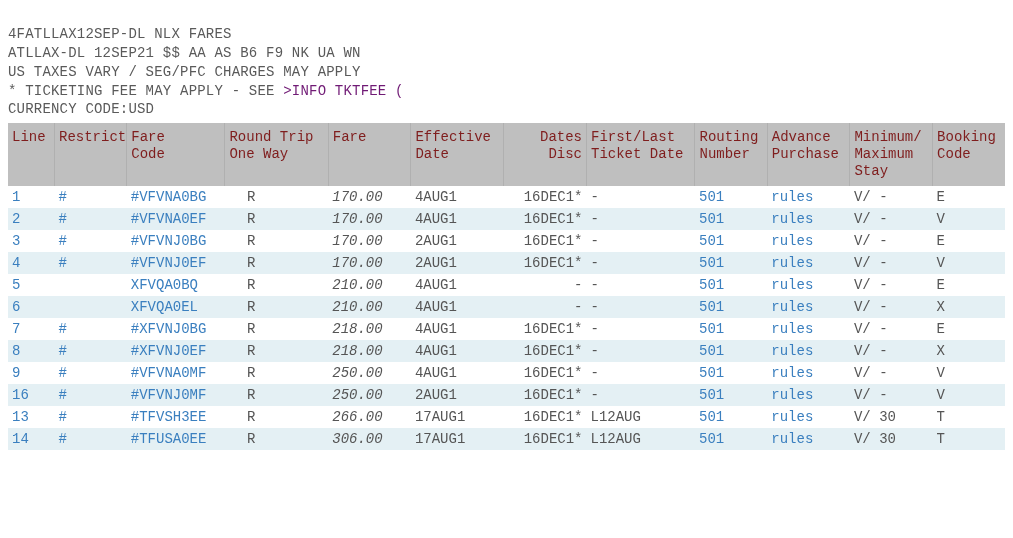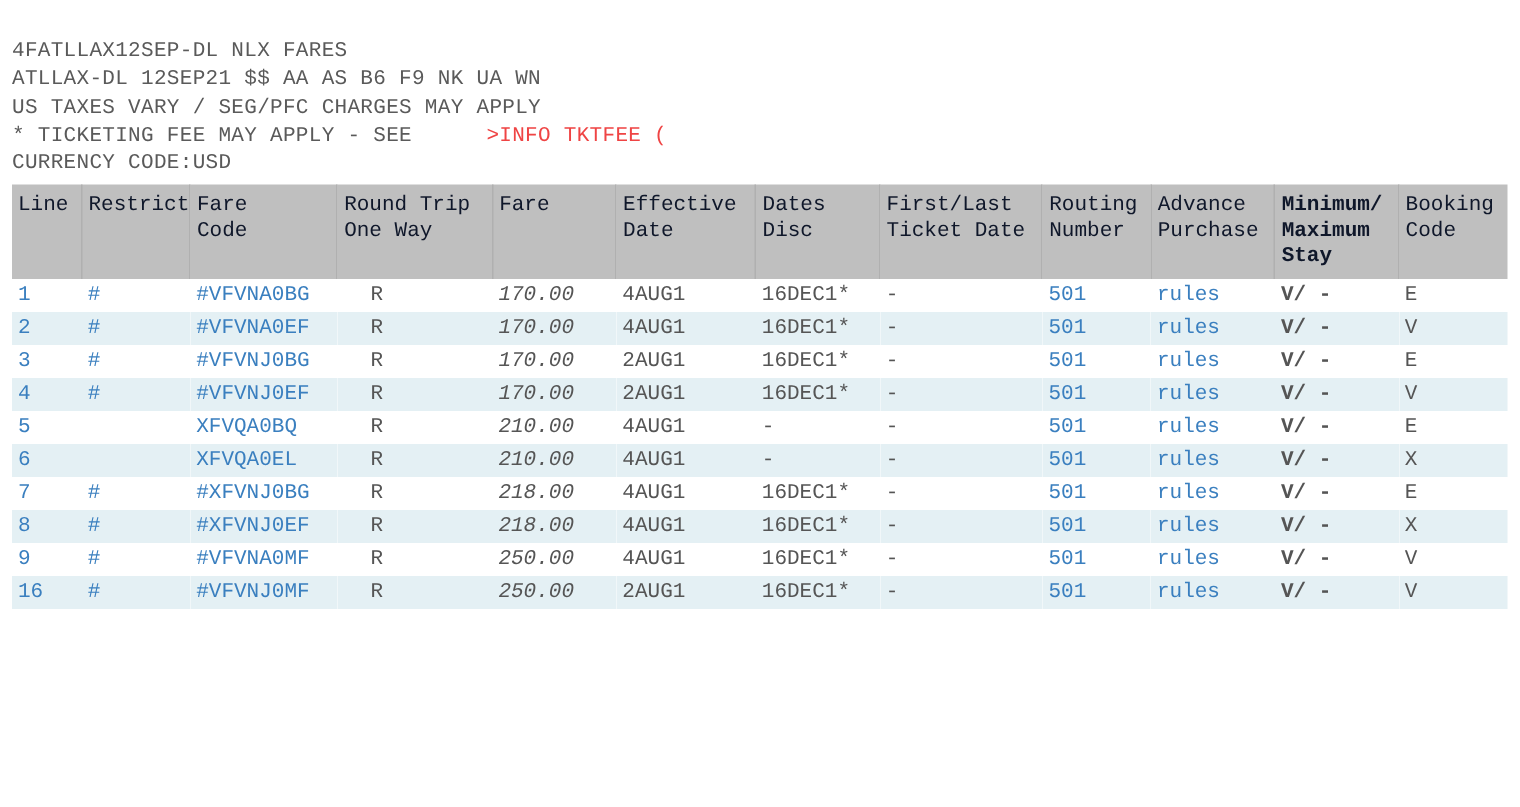--- a/index.html
+++ b/index.html
@@ -16,36 +16,35 @@
     }
     .header-lines {
       font-family: "Consolas", "Courier New", monospace;
       color: #5a5a5a;
       line-height: 1.35;
       margin-bottom: 4px;
       white-space: pre;
       letter-spacing: 0.2px;
     }
     .header-lines .link {
-      color: #ef4444;
-      margin-left: 41px;
+      color: #701a75;
     }
     table {
       width: 100%;
       border-collapse: collapse;
       table-layout: fixed;
     }
     thead tr {
       background: #bfbfbf;
     }
     thead th {
       font-weight: normal;
       text-align: left;
       padding: 6px 4px;
-      color: #0f172a;
+      color: #7f1d1d;
       font-size: 14px;
       vertical-align: top;
       border-right: 1px solid #b0b0b0;
       line-height: 1.2;
     }
     thead th:last-child {
       border-right: none;
     }
     tbody tr:nth-child(odd) {
       background: #ffffff;
@@ -62,25 +61,25 @@
     }
     .link-cell {
       color: #3a7fbf;
     }
     .col-line    { width: 45px; }
     .col-restrict{ width: 70px; }
     .col-farecode{ width: 95px; }
     .col-rtow    { width: 100px; margin-left: 44px; }
     .col-fare    { width: 80px; text-align: left;}
     .col-effdate { width: 90px; }
-    .col-disc    { width: 80px; }
+    .col-disc    { width: 80px; text-align: right; }
     .col-firstlast{ width: 105px; }
     .col-routing { width: 70px; }
     .col-advance { width: 80px; }
-    .col-minmax  { width: 80px; font-weight: bold; }
+    .col-minmax  { width: 80px; }
     .col-booking { width: 70px; }
     td.col-fare { padding-right: 20px; font-style: italic; }
     td.col-rtow { padding-left: 22px; }
   </style>
 </head>
 <body>
 
 <div class="header-lines">
 <span>4FATLLAX12SEP-DL NLX FARES</span>
 <span>ATLLAX-DL 12SEP21 $$ AA AS B6 F9 NK UA WN</span>
@@ -240,14 +239,42 @@
         <td class="col-rtow">R</td>
         <td class="col-fare">250.00</td>
         <td class="col-effdate">2AUG1</td>
         <td class="col-disc">16DEC1*</td>
         <td class="col-firstlast">-</td>
         <td class="col-routing link-cell">501</td>
         <td class="col-advance link-cell">rules</td>
         <td class="col-minmax">V/ -</td>
         <td class="col-booking">V</td>
       </tr>
+      <tr>
+        <td class="col-line link-cell">13</td>
+        <td class="col-restrict link-cell">#</td>
+        <td class="col-farecode link-cell">#TFVSH3EE</td>
+        <td class="col-rtow">R</td>
+        <td class="col-fare">266.00</td>
+        <td class="col-effdate">17AUG1</td>
+        <td class="col-disc">16DEC1*</td>
+        <td class="col-firstlast">L12AUG</td>
+        <td class="col-routing link-cell">501</td>
+        <td class="col-advance link-cell">rules</td>
+        <td class="col-minmax">V/ 30</td>
+        <td class="col-booking">T</td>
+      </tr>
+      <tr>
+        <td class="col-line link-cell">14</td>
+        <td class="col-restrict link-cell">#</td>
+        <td class="col-farecode link-cell">#TFUSA0EE</td>
+        <td class="col-rtow">R</td>
+        <td class="col-fare">306.00</td>
+        <td class="col-effdate">17AUG1</td>
+        <td class="col-disc">16DEC1*</td>
+        <td class="col-firstlast">L12AUG</td>
+        <td class="col-routing link-cell">501</td>
+        <td class="col-advance link-cell">rules</td>
+        <td class="col-minmax">V/ 30</td>
+        <td class="col-booking">T</td>
+      </tr>
     </tbody>
 </table>
 
 </body></html>

